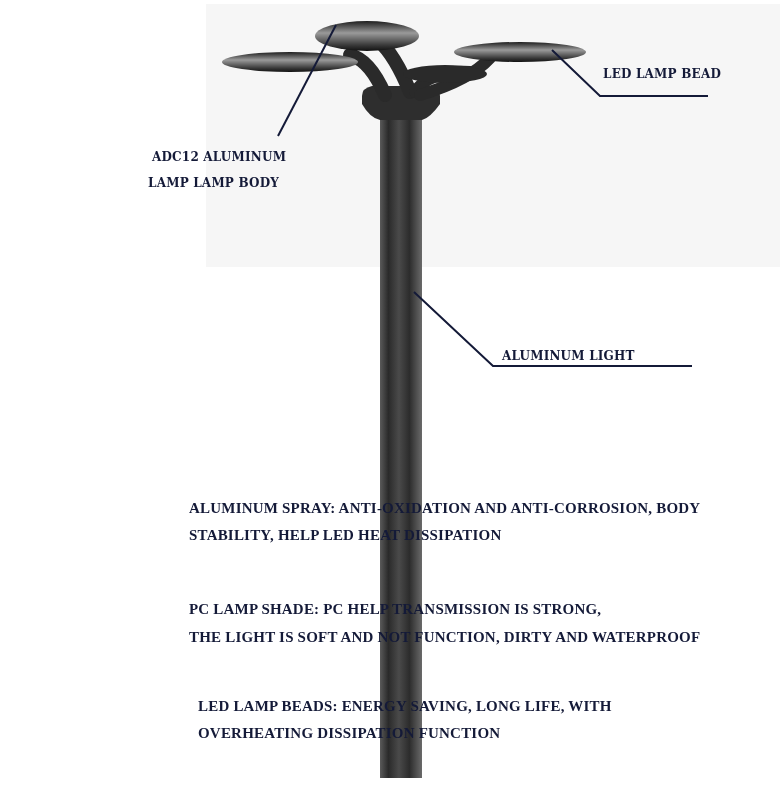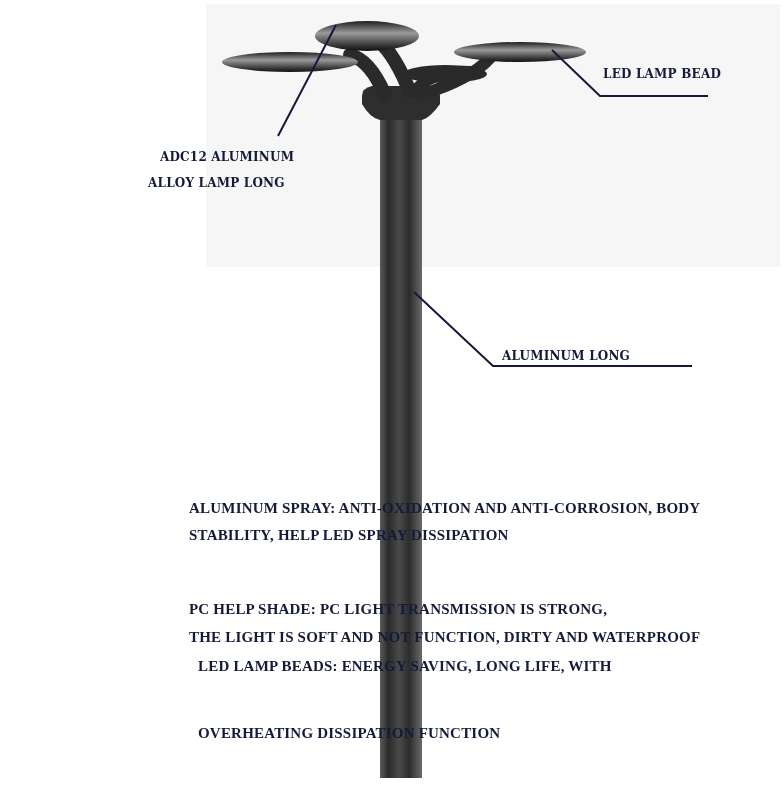--- a/index.html
+++ b/index.html
@@ -54,25 +54,25 @@
 
   <g stroke="#141a38" stroke-width="2" fill="none">
     <line x1="336" y1="25" x2="278" y2="136"></line>
     <polyline points="552,50 600,96 708,96"></polyline>
     <polyline points="414,292 493,366 692,366"></polyline>
   </g>
 </svg>
 
 <div class="label callout" style="left:603px; top:61px;">LED LAMP BEAD</div>
 
-<div class="label callout" style="left:160px; top:144px;text-align:center;">ADC12 ALUMINUM</div>
-<div class="label callout" style="left:148px; top:170px;">ALLOY LAMP LONG</div>
+<div class="label callout" style="left:152px; top:144px;text-align:center;">ADC12 ALUMINUM</div>
+<div class="label callout" style="left:148px; top:170px;">LAMP LAMP BODY</div>
 
-<div class="label callout" style="left:502px; top:343px;">ALUMINUM LONG</div>
+<div class="label callout" style="left:502px; top:343px;">ALUMINUM LIGHT</div>
 
 <div class="label desc" style="left:189px; top:495px;">ALUMINUM SPRAY: ANTI-OXIDATION AND ANTI-CORROSION, BODY</div>
-<div class="label desc" style="left:189px; top:522px;">STABILITY, HELP LED SPRAY DISSIPATION</div>
+<div class="label desc" style="left:189px; top:522px;">STABILITY, HELP LED HEAT DISSIPATION</div>
 
-<div class="label desc" style="left:189px; top:596px;">PC HELP SHADE: PC LIGHT TRANSMISSION IS STRONG,</div>
+<div class="label desc" style="left:189px; top:596px;">PC LAMP SHADE: PC HELP TRANSMISSION IS STRONG,</div>
 <div class="label desc" style="left:189px; top:624px;">THE LIGHT IS SOFT AND NOT FUNCTION, DIRTY AND WATERPROOF</div>
 
-<div class="label desc" style="left:198px; top:653px;">LED LAMP BEADS: ENERGY SAVING, LONG LIFE, WITH</div>
+<div class="label desc" style="left:198px; top:693px;">LED LAMP BEADS: ENERGY SAVING, LONG LIFE, WITH</div>
 <div class="label desc" style="left:198px; top:720px;">OVERHEATING DISSIPATION FUNCTION</div>
 
 </body></html>

